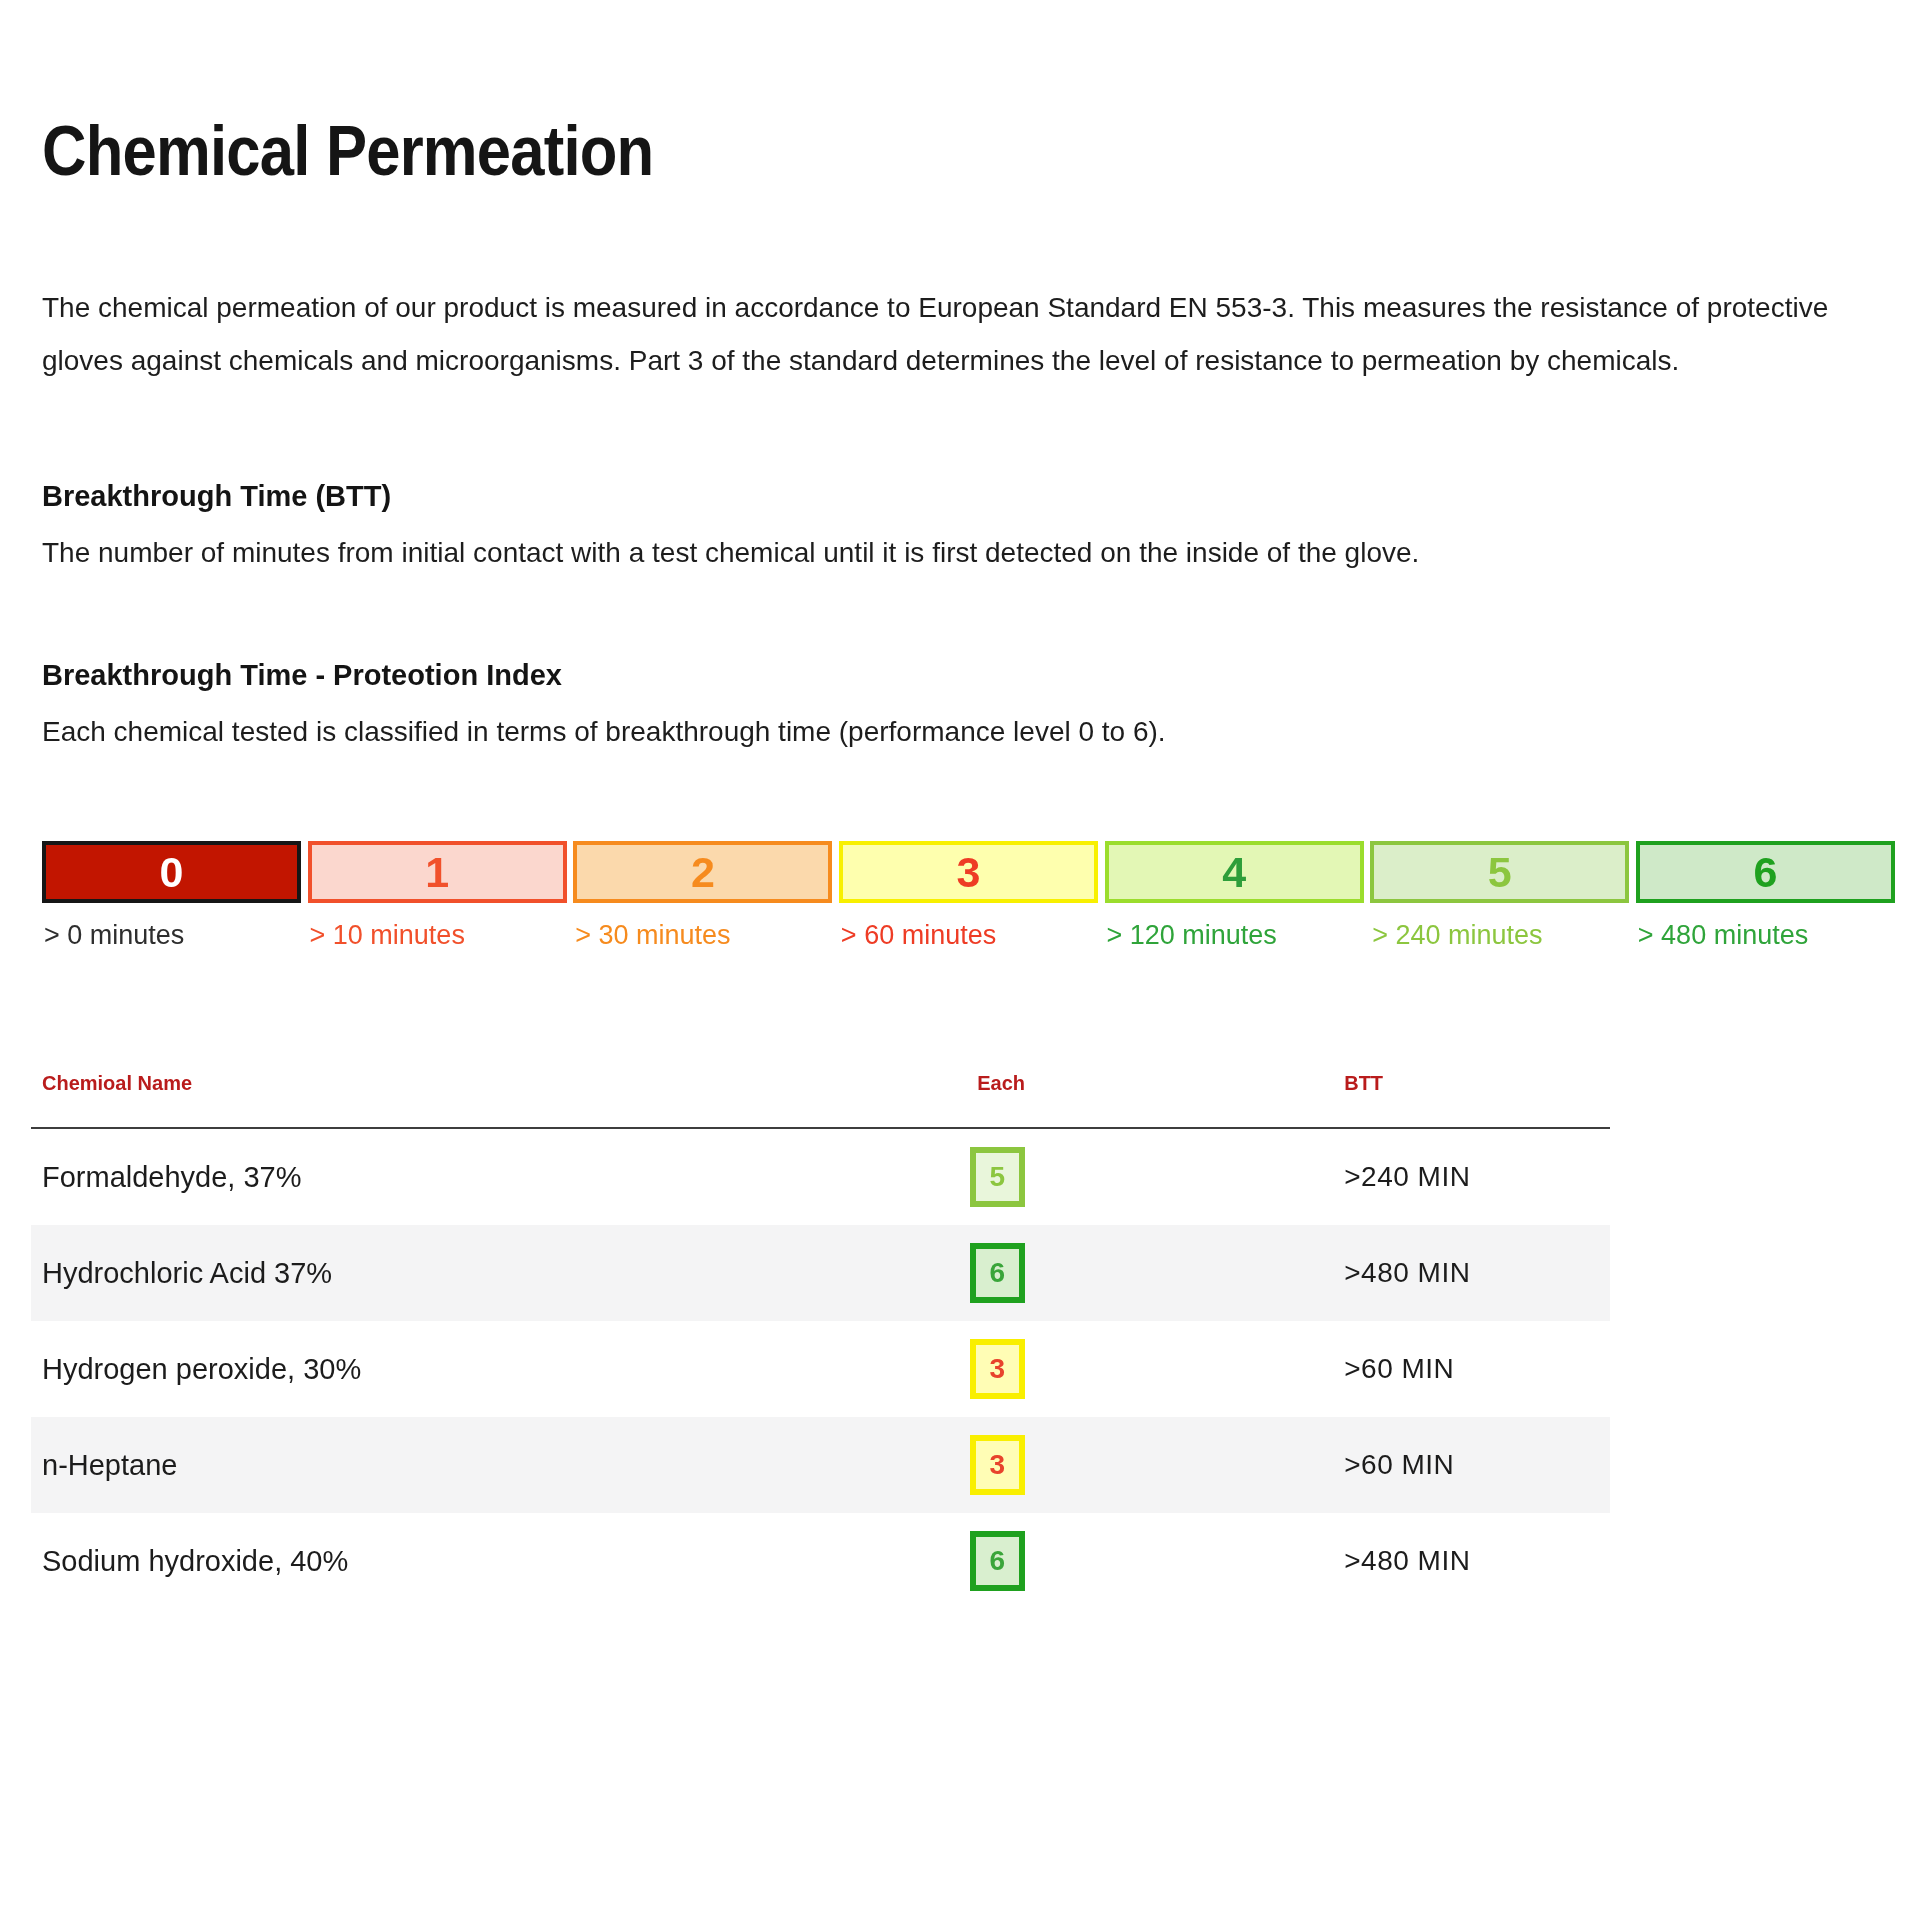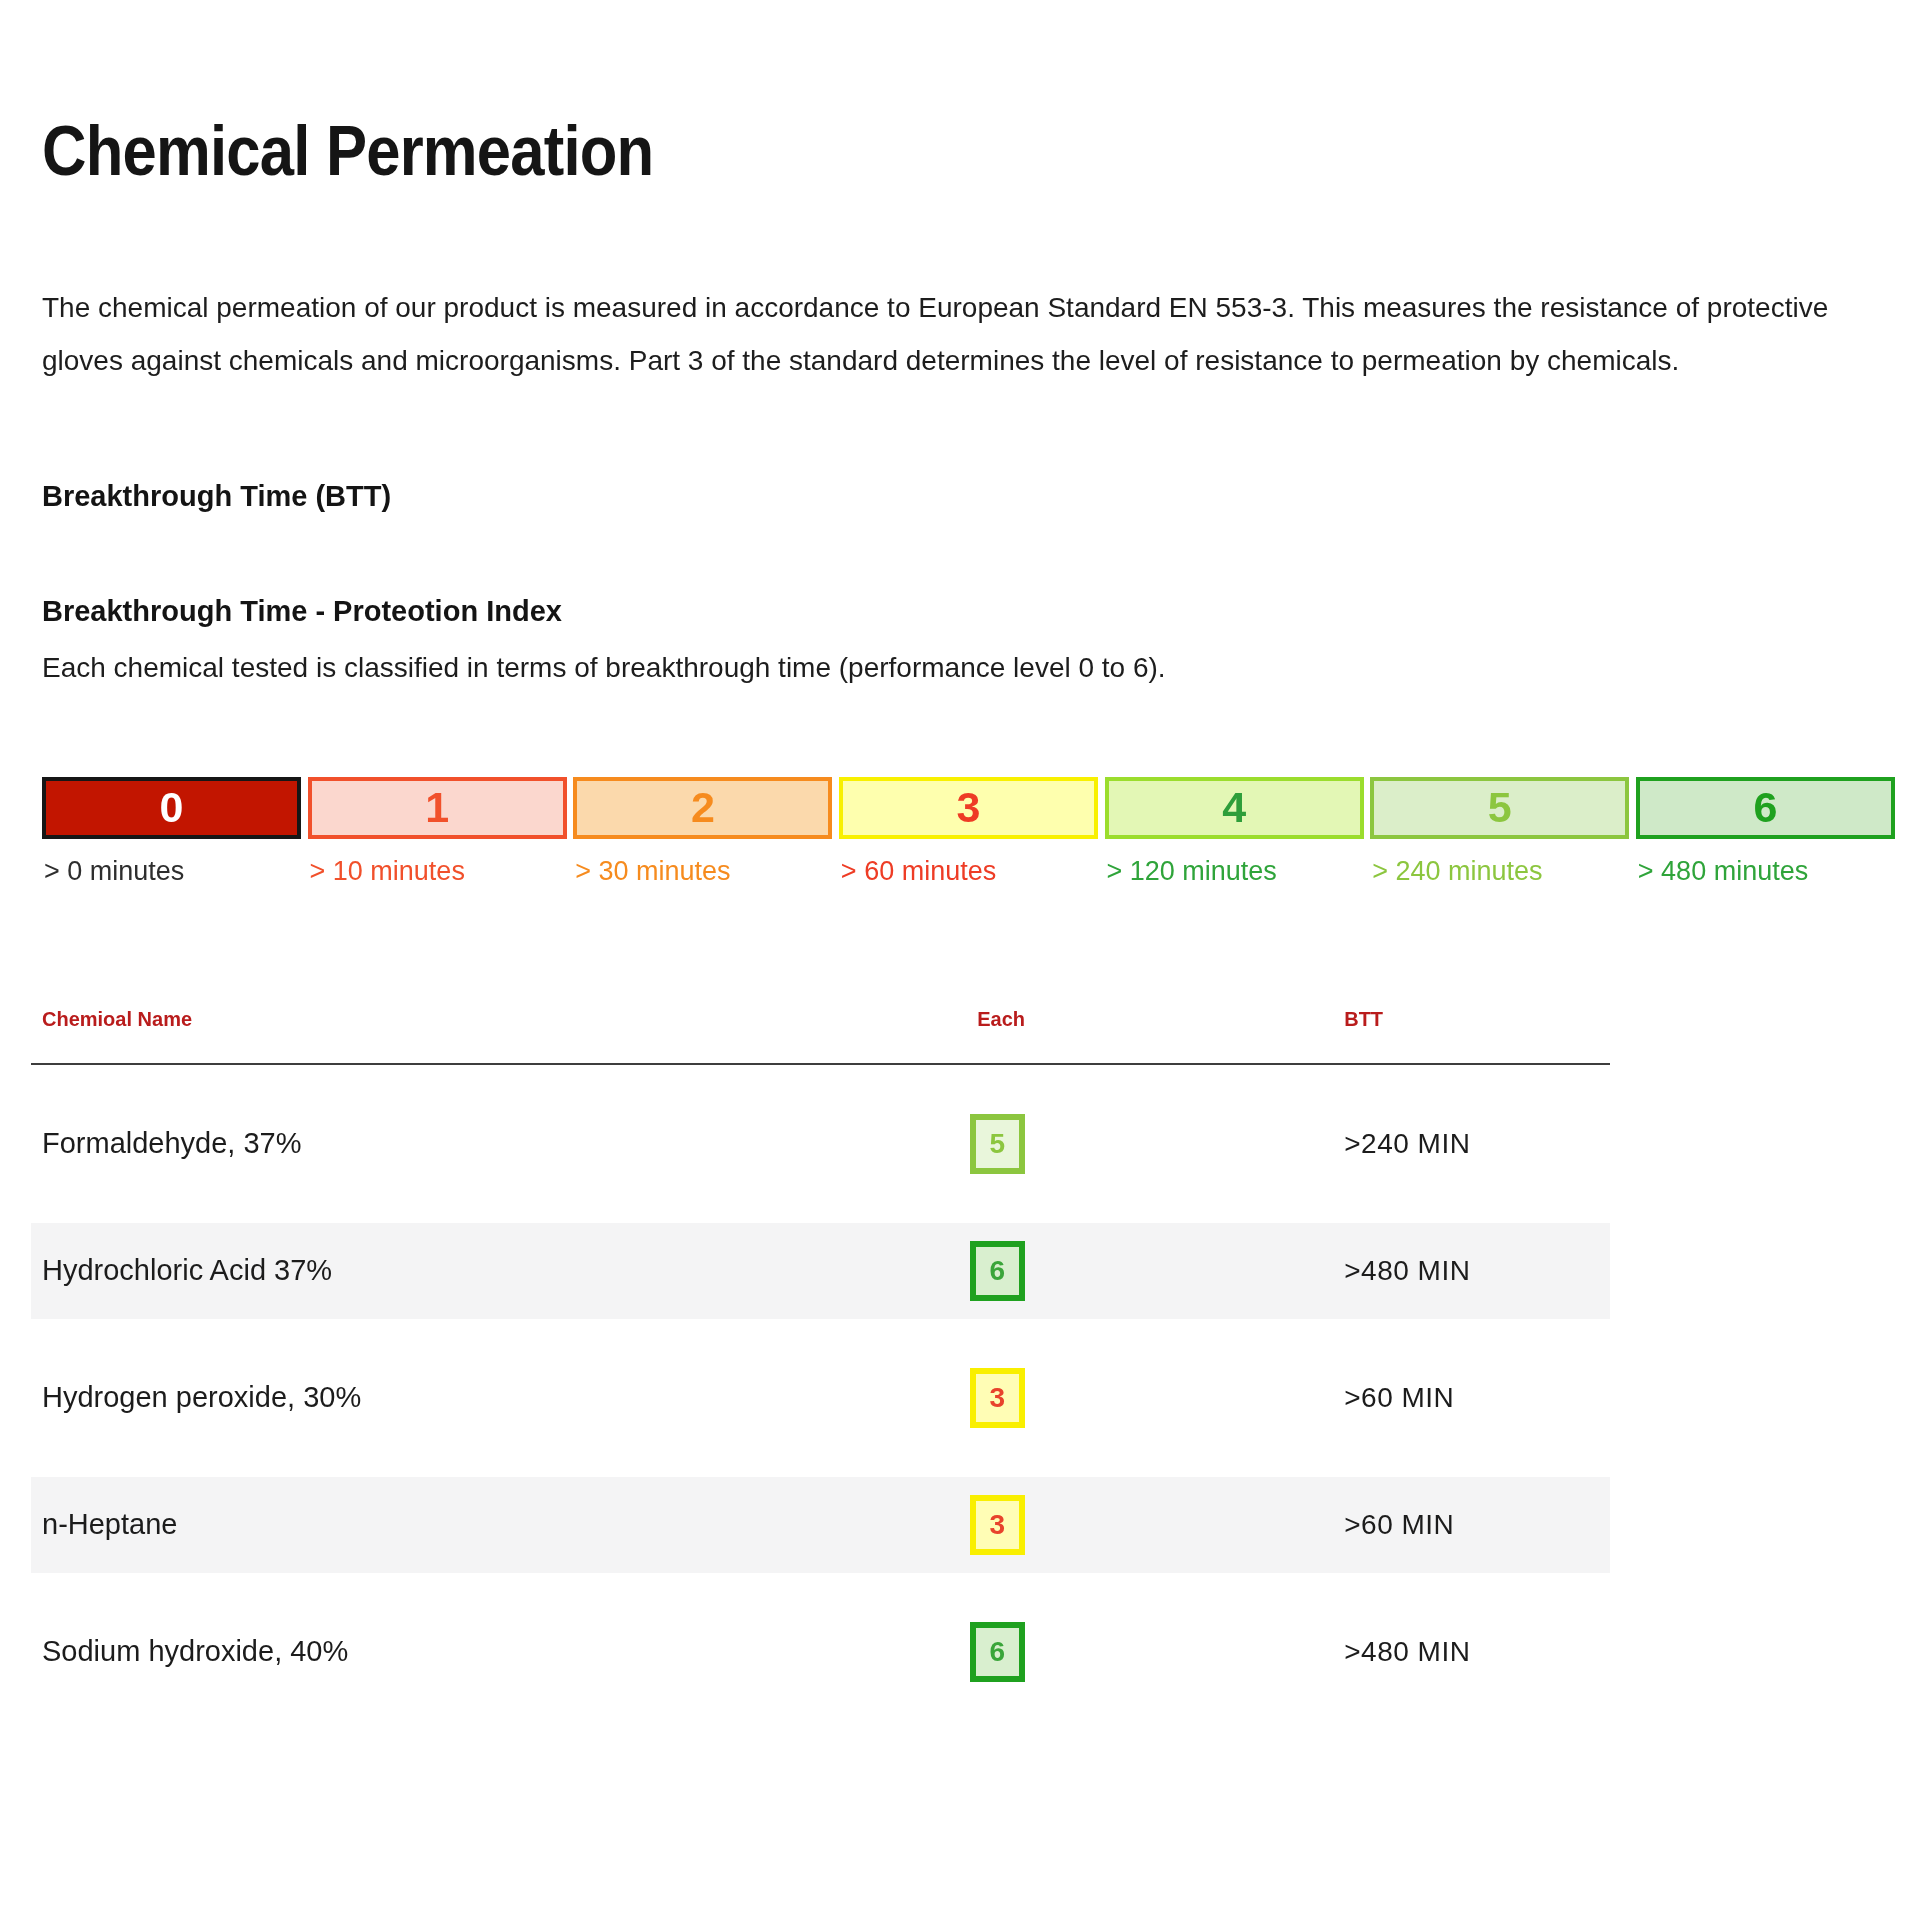--- a/index.html
+++ b/index.html
@@ -36,38 +36,39 @@
   .axis-end { font-size:18px; font-weight:500; color:#8f8f8f; letter-spacing:1.4px; }
 
   
   .chem-table { margin-top:121px; margin-left:-11.3px; width:1579px; }
   .t-grid { display:grid; grid-template-columns:939px 367px 1fr; align-items:center; }
   .t-head { padding-bottom:32px; border-bottom:2.8px solid #3d3d3d; }
   .th { font-size:20px; font-weight:bold; color:#b91c1c; }
   .th.name, .td.name { padding-left:11.3px; }
   .th.level { padding-left:7.5px; }
   .th.btt, .td.btt { padding-left:7.5px; }
-  .t-row { height:96px;margin-top:31px; }
+  .t-row { height:96px; }
   .t-row.striped { background:#f4f4f5; }
   .td.name { font-size:29px; color:#1c1c1c; }
   .td.btt { font-size:28px; color:#1c1c1c; letter-spacing:0.5px; }
   .badge { width:55px; height:60px; border:6.6px solid; display:flex;
            align-items:center; justify-content:center;
            font-size:28px; font-weight:bold; }
 </style>
 </head>
 <body>
 
 <div class="content">
 
   <h1 class="title">Chemical Permeation</h1>
 
   <p class="body intro">The chemical permeation of our product is measured in accordance to European Standard EN 553-3. This measures the resistance of protective gloves against chemicals and microorganisms. Part 3 of the standard determines the level of resistance to permeation by chemicals.</p>
 
   <div class="sec-head btt">Breakthrough Time (BTT)</div>
+  <p class="body sec-body">The number of minutes from initial contact with a test chemical until it is first detected on the inside of the glove.</p>
 
   <div class="sec-head idx">Breakthrough Time - Proteotion Index</div>
   <p class="body sec-body">Each chemical tested is classified in terms of breakthrough time (performance level 0 to 6).</p>
 
   <div class="scale-row">
     <div class="scale-cell" style="background-color: rgb(194, 21, 0); border-color: rgb(22, 22, 22); color: rgb(255, 255, 255);">
       <span>0</span>
       </div>
     <div class="scale-cell" style="background-color: rgb(251, 215, 206); border-color: rgb(241, 80, 43); color: rgb(241, 80, 43);">
       <span>1</span>

